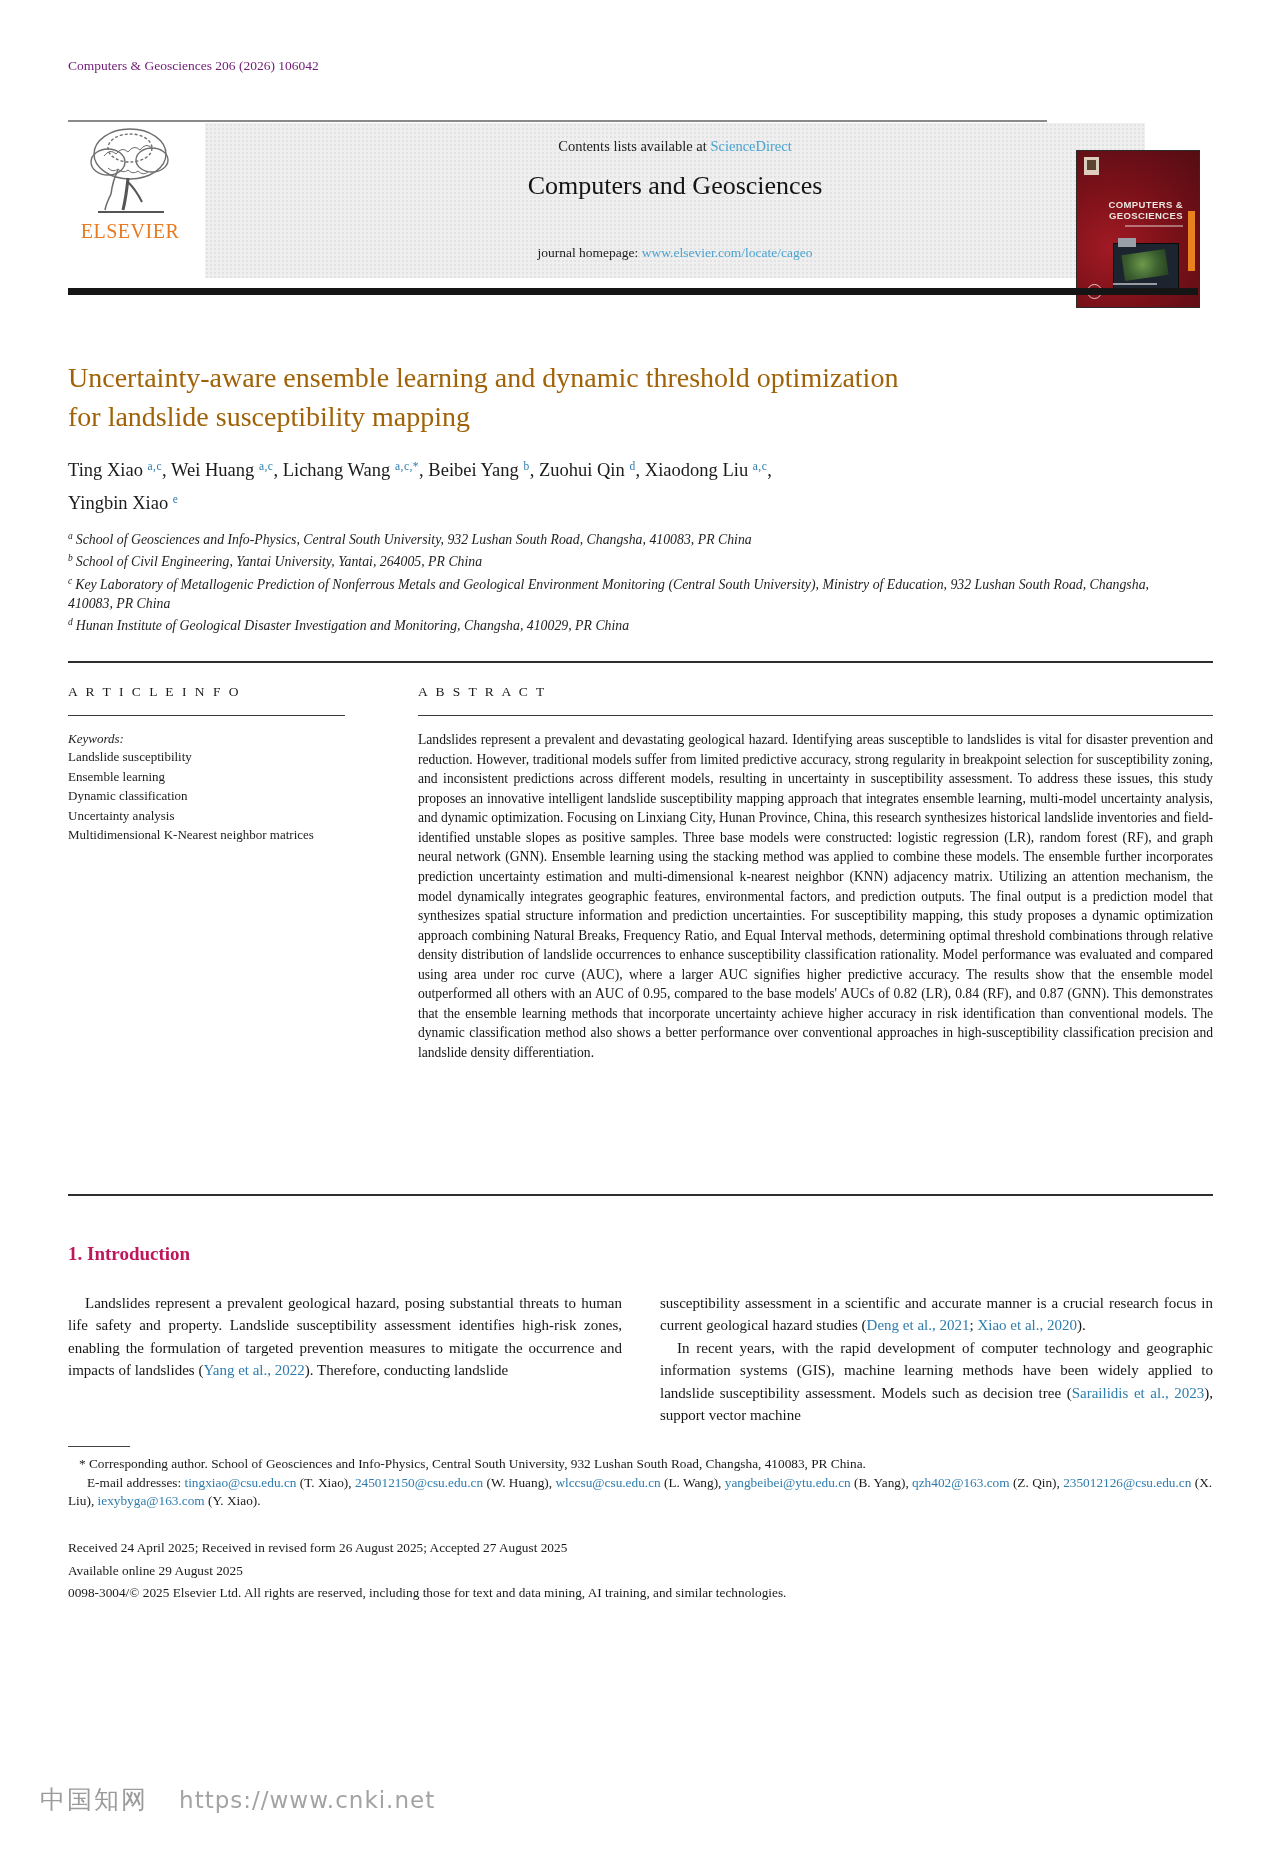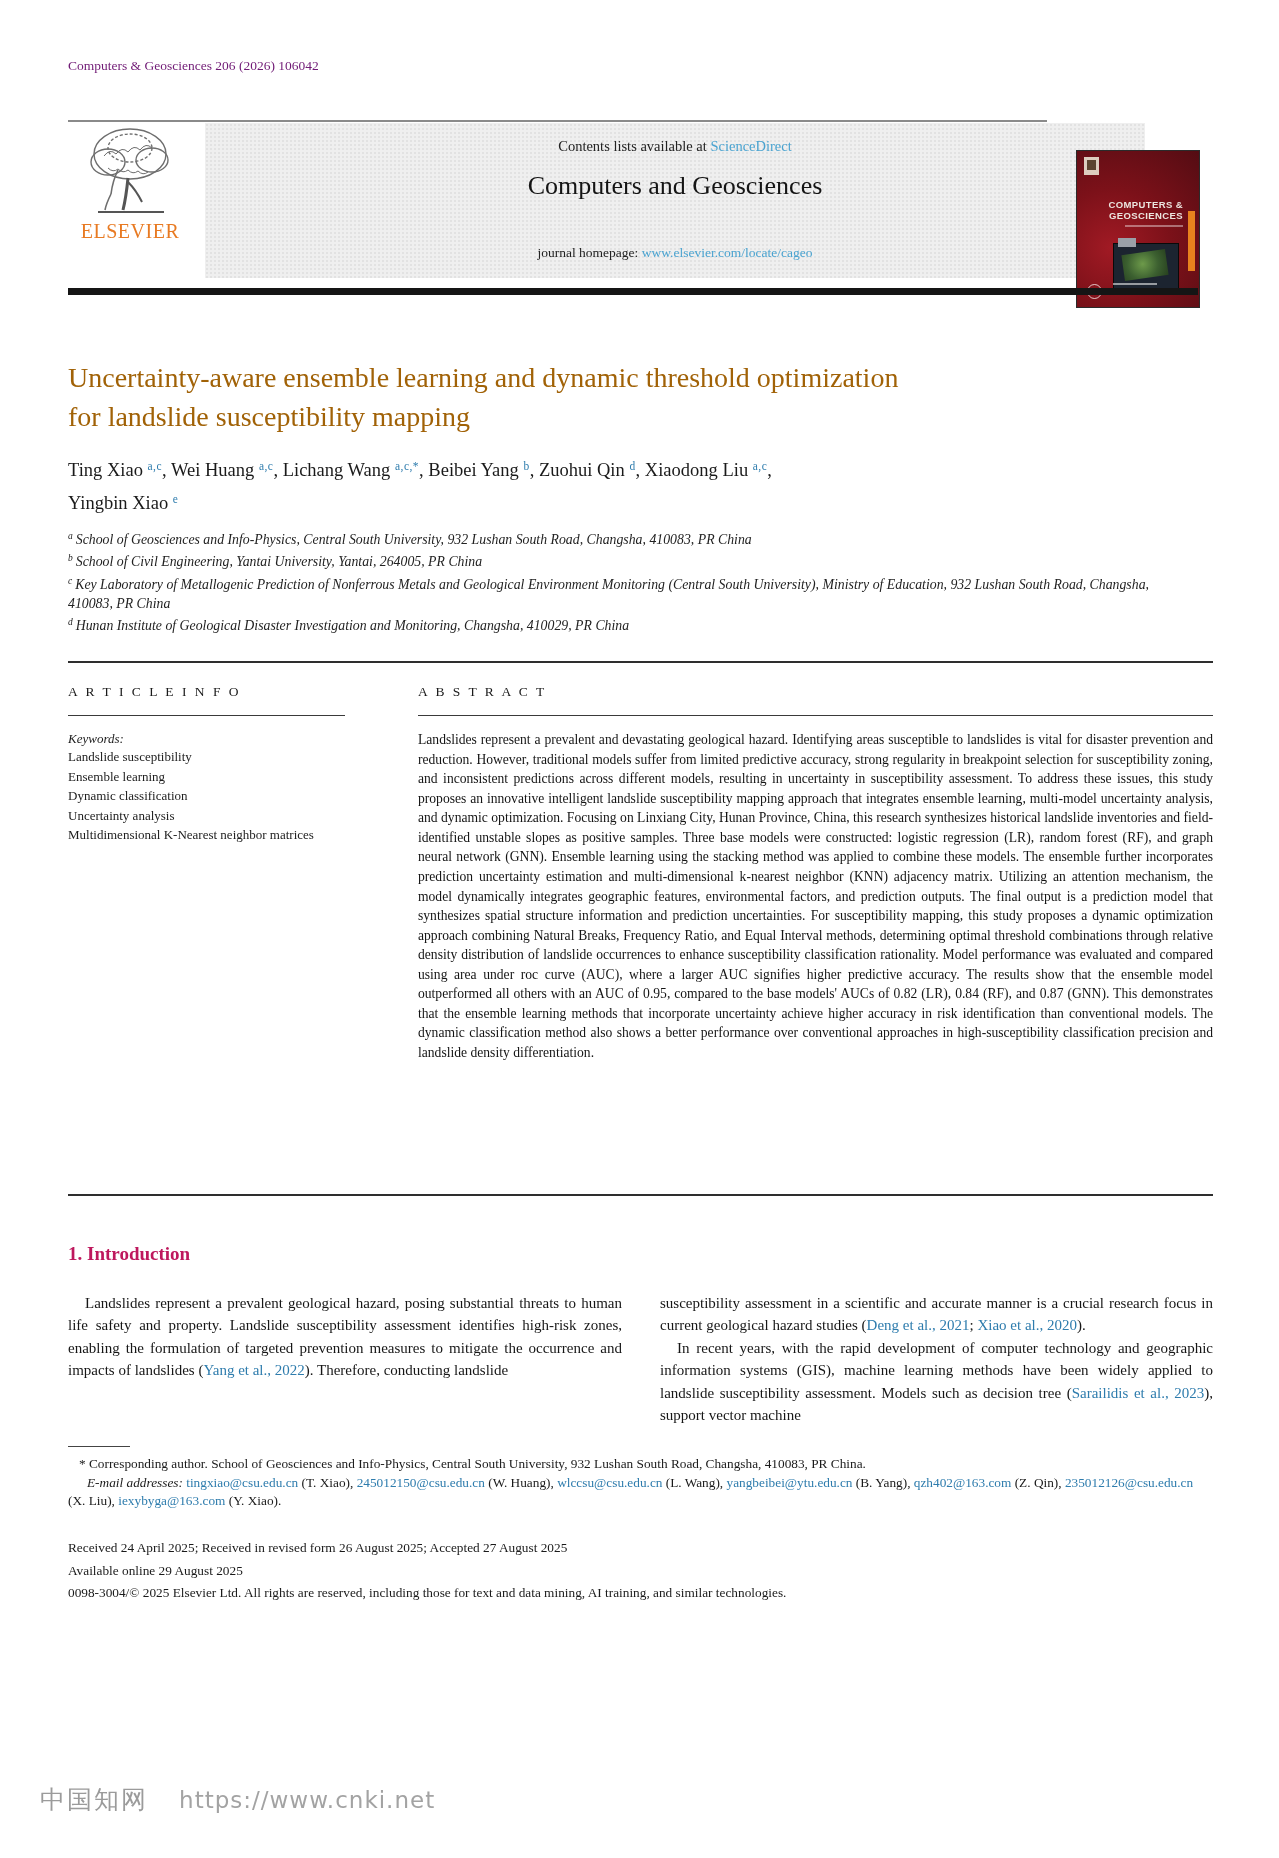--- a/index.html
+++ b/index.html
@@ -83,21 +83,21 @@
   .pub-line{margin-bottom:7.5px;line-height:15px;}
   .doi{color:#2e7cad;}
 
   
   .watermark{position:absolute;top:1783px;left:40px;font-family:"DejaVu Sans",sans-serif;color:#9b9b9b;}
   .wm-name{font-size:25px;letter-spacing:2px;}
   .wm-url{font-size:23px;color:#a3a3a3;margin-left:26px;letter-spacing:1px;}
 
   
   .seg-n{}
-  .seg-i{font-style:italic;}
+  .seg-i{}
   .seg-l{color:#2e7cad;}
   .seg-l2{color:#4aa3d0;}
   .seg-sl{color:#2e7cad;font-size:62%;vertical-align:6px;letter-spacing:.5px;margin-top:10px;}
 </style>
 </head>
 <body>
 
 <div class="page">
 
   <div class="journal-ref">Computers &amp; Geosciences 206 (2026) 106042</div>

